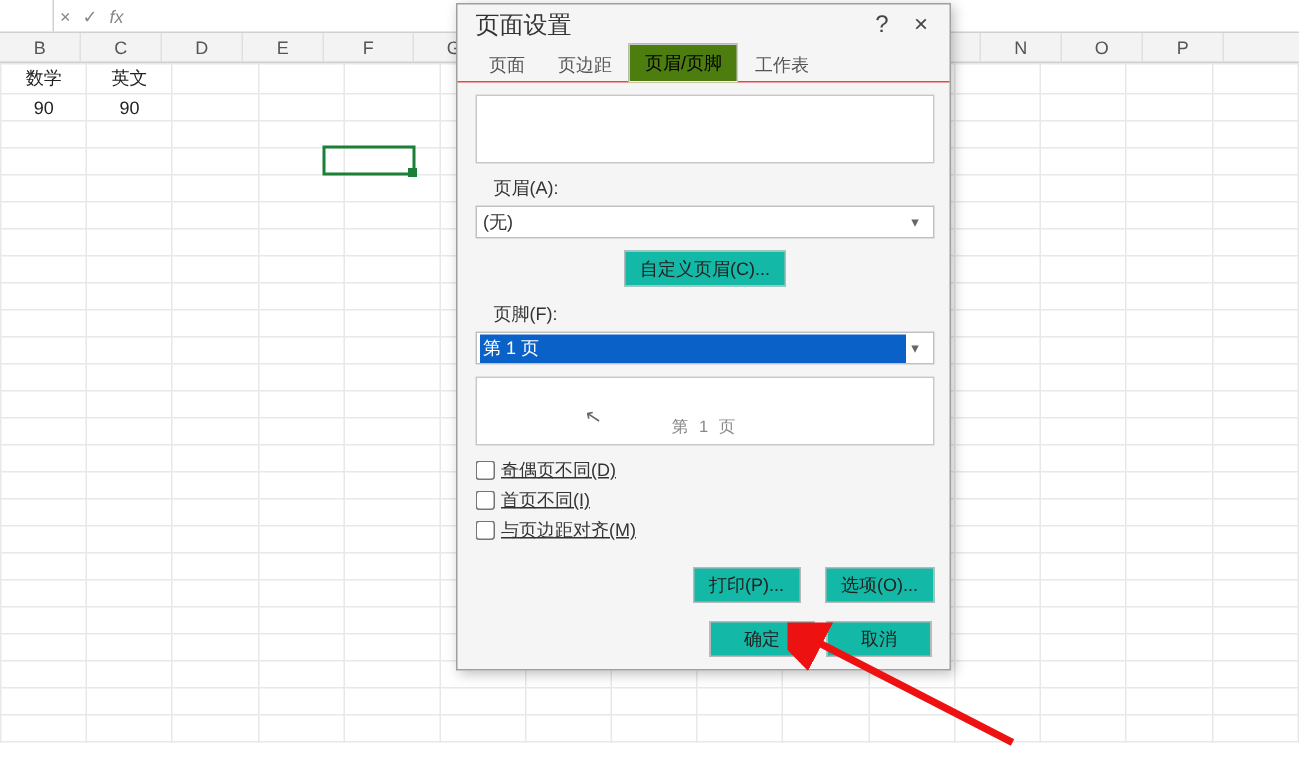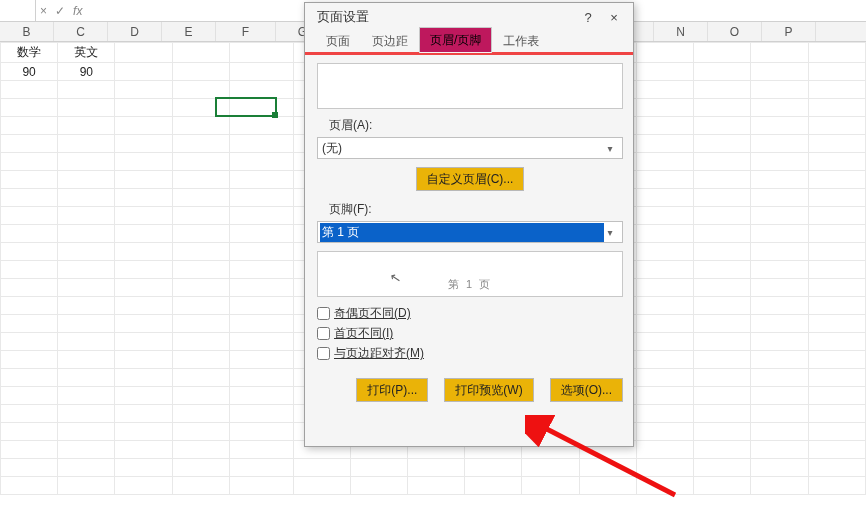--- a/index.html
+++ b/index.html
@@ -22,40 +22,40 @@
   .grid{position:absolute;left:0;top:42px;width:866px;height:467px;}
   .grid table{border-collapse:collapse;width:100%;}
   .grid td{width:54px;height:18px;border:1px solid #e8e8e8;font-size:12px;text-align:center;vertical-align:middle;color:#222;}
   .grid td.F{width:60px;}
   
   .sel-box{position:absolute;left:215px;top:55px;width:62px;height:20px;border:2px solid #1a7f37;background:transparent;pointer-events:none;}
   .sel-box:after{content:"";position:absolute;right:-3px;bottom:-3px;width:6px;height:6px;background:#1a7f37;}
 
   
   .dialog{position:absolute;left:304px;top:2px;width:330px;height:445px;background:#f5f5f5;border:1px solid #a0a0a0;box-shadow:2px 2px 8px rgba(0,0,0,.25);}
-  .dlg-tb{height:28px;display:flex;align-items:center;padding:0 6px 0 12px;font-size:13px;color:#333;}
+  .dlg-tb{height:28px;display:flex;align-items:center;padding:0 6px 0 12px;font-size:16px;color:#333;}
   .dlg-title{flex:1;}
   .tb-btn{width:26px;height:22px;display:flex;align-items:center;justify-content:center;color:#444;}
 
   
-  .tabs{display:flex;align-items:flex-end;height:24px;padding-left:10px;border-bottom:3px solid #ef4444;gap:0;}
+  .tabs{display:flex;align-items:flex-end;height:24px;padding-left:10px;border-bottom:1px solid #ef4444;gap:0;}
   .tab{padding:4px 10px 3px;border:1px solid transparent;border-bottom:none;color:#555;position:relative;top:1px;}
-  .tab.active{background:#be185d;border:1px solid #c8c8c8;border-bottom:1px solid #f5f5f5;color:#000;}
+  .tab.active{background:#4d7c0f;border:1px solid #c8c8c8;border-bottom:1px solid #f5f5f5;color:#000;}
 
   .dlg-body{padding:8px 10px 6px 12px;}
 
   .preview-box{height:46px;background:#fff;border:1px solid #c8c8c8;margin-bottom:8px;}
   .field-label{margin:2px 12px 3px;color:#333;}
   .dropdown{height:22px;background:#fff;border:1px solid #c0c0c0;display:flex;align-items:center;padding:0 4px;position:relative;margin-bottom:8px;}
   .dropdown .dd-text{flex:1;font-size:12px;color:#333;}
   .dropdown .dd-arrow{width:16px;text-align:center;color:#666;font-size:10px;}
   .dropdown.sel .dd-text{background:#0a62c9;color:#fff;padding:1px 2px;margin:-1px -2px;}
 
   .btn-row{display:flex;justify-content:center;gap:8px;margin:4px 0 10px;}
-  .btn{height:24px;padding:0 10px;background:#eab308;border:1px solid #b8b8b8;display:inline-flex;align-items:center;justify-content:center;color:#222;min-width:90px;}
+  .btn{height:24px;padding:0 10px;background:#14b8a6;border:1px solid #b8b8b8;display:inline-flex;align-items:center;justify-content:center;color:#222;min-width:90px;}
   .btn.small{min-width:70px;}
 
   .footer-preview{height:46px;background:#fff;border:1px solid #c8c8c8;margin:4px 0 8px;display:flex;align-items:flex-end;justify-content:center;padding-bottom:4px;color:#888;letter-spacing:2px;font-size:11px;position:relative;}
   .cursor-icon{position:absolute;left:72px;top:18px;color:#666;font-size:13px;transform:rotate(-12deg);}
 
   .chk-row{display:flex;align-items:center;gap:4px;margin:3px 0;color:#333;text-decoration:underline;}
   .chk-row input{margin:0;}
 
   .dlg-btn-row{display:flex;justify-content:flex-end;gap:16px;margin-top:16px;}
   .dlg-foot{position:absolute;left:0;right:0;bottom:8px;display:flex;justify-content:flex-end;gap:8px;padding-right:12px;}
@@ -575,25 +575,28 @@
       <input type="checkbox" style="">
       <span>首页不同(I)</span>
     </label>
     <label class="chk-row">
       <input type="checkbox" style="">
       <span>与页边距对齐(M)</span>
     </label>
 
     <div class="dlg-btn-row">
       <div class="btn small">打印(P)...</div>
-      <div class="btn small">打印预览(W)</div>
       <div class="btn small">选项(O)...</div>
     </div>
   </div>
 
+  <div class="dlg-foot">
+    <div class="btn primary-look">确定</div>
+    <div class="btn primary-look">取消</div>
+  </div>
 </div>
 
 <svg class="red-arrow" style="left:525px;top:415px;" width="160" height="90">
   <defs>
     <marker id="ah" markerWidth="12" markerHeight="12" refX="2" refY="4" orient="auto">
       <path d="M0,0 L0,8 L12,4 z" fill="#e11"></path>
     </marker>
   </defs>
   <line x1="150" y1="80" x2="14" y2="10" stroke="#e11" stroke-width="5" marker-end="url(#ah)"></line>
 </svg>

